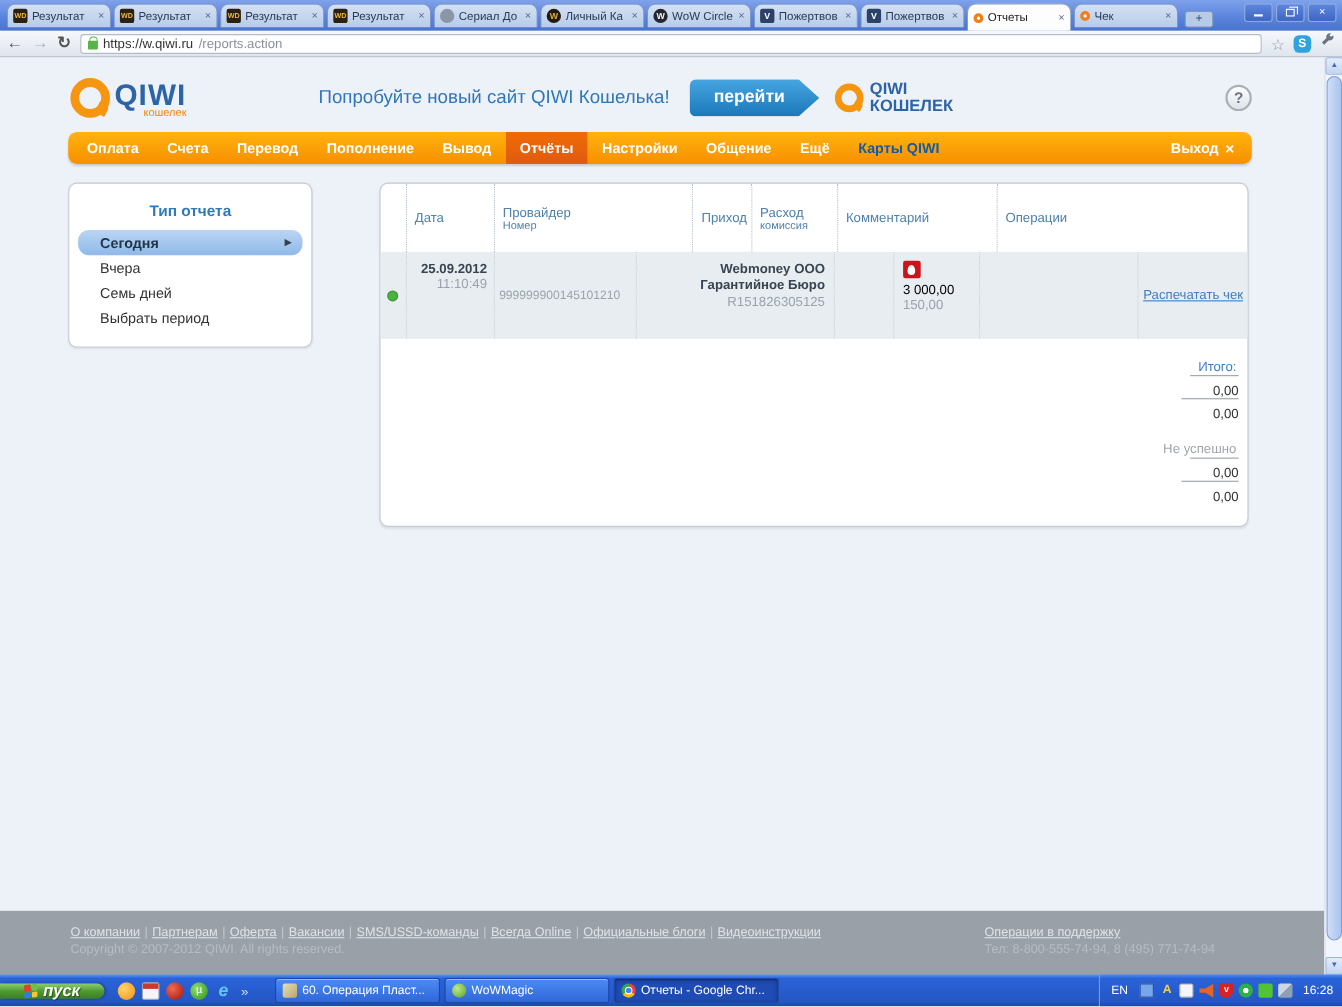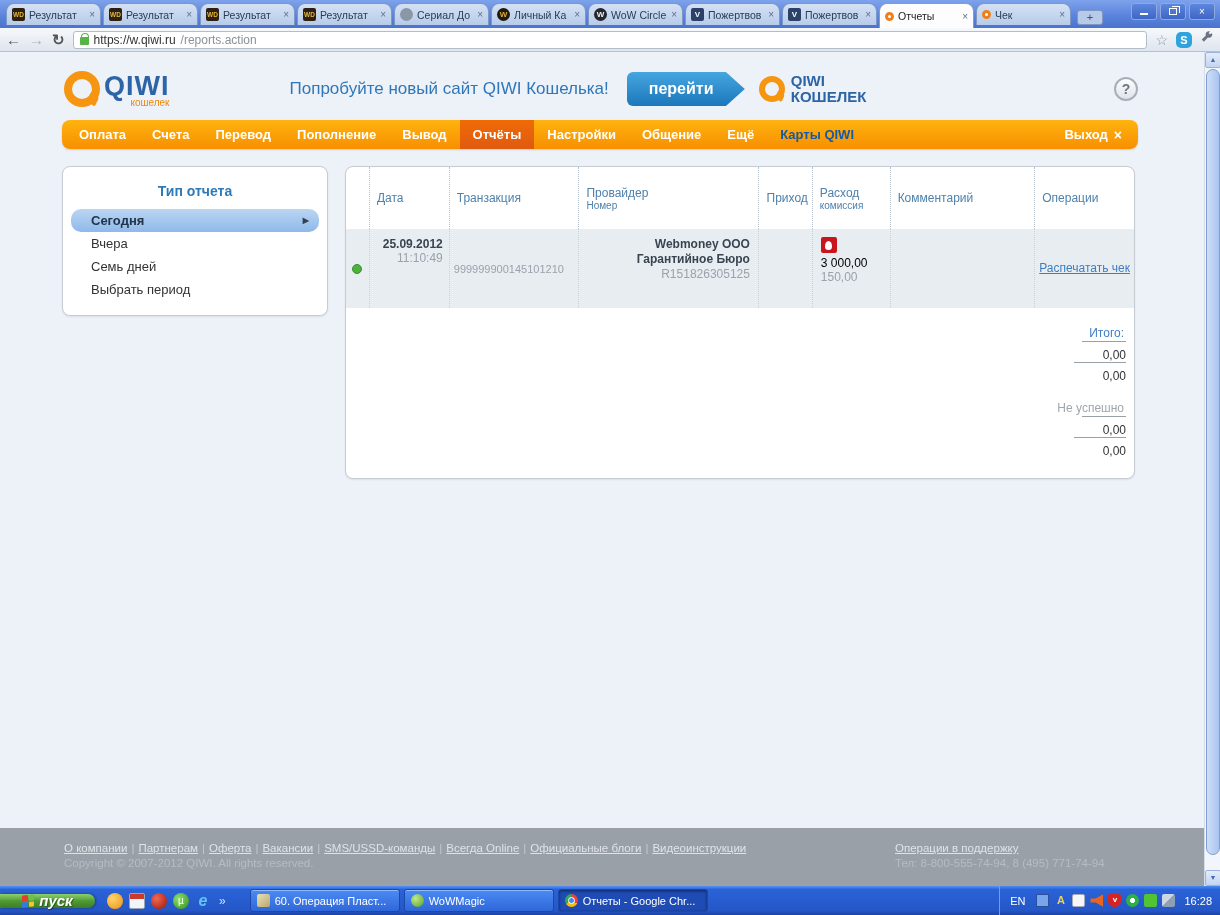--- a/index.html
+++ b/index.html
@@ -81,21 +81,21 @@
   .mnav { font-size:13px; font-weight:bold; color:#fff; padding:0 13px; line-height:29px; height:29px; white-space:nowrap; }
   .mnav.active { background:linear-gradient(180deg,#ef6b05,#e05a10); }
   .mnav.blue { color:#1659a4; }
   .exit { margin-left:auto; display:flex; align-items:center; gap:6px; padding-right:12px;
     color:#fff; font-weight:bold; font-size:13px; }
   .exit .x { font-size:14px; }
 
   .card { background:#fff; border:1px solid #c6ccd4; border-radius:8px; box-shadow:0 1px 2px rgba(0,0,0,.08); }
 
   
-  .sidebar { position:absolute; top:108px; left:62px; width:266px; padding:10px 0 14px; }
+  .sidebar { position:absolute; top:108px; left:62px; width:222px; padding:10px 0 14px; }
   .sb-title { text-align:center; color:#2e7ab8; font-weight:bold; font-size:14px; margin:6px 0 10px; }
   .sb-item { font-size:13px; color:#333; padding:4px 16px 4px 28px; }
   .sb-item.sel { margin:0 8px; padding:4px 10px 4px 20px; background:linear-gradient(180deg,#bad5f3,#8fb9ea);
     border-radius:10px; font-weight:bold; color:#23344a; display:flex; align-items:center; }
   .sb-item.sel .arrow { margin-left:auto; font-size:8px; color:#33404f; }
 
   
   .report { position:absolute; top:108px; left:345px; width:790px; }
   .trow { display:flex; }
   .c0{width:23px;} .c1{width:80px;} .c2{width:130px;} .c3{width:180px;} .c4{width:54px;align-items:flex-end;}
@@ -340,23 +340,20 @@
       <div class="sb-item">Семь дней</div>
       <div class="sb-item">Выбрать период</div>
     </div>
 
     <div class="card report">
       <div class="trow thead">
         <div class="c0"></div>
         <div class="c1">
             <span>Дата</span>
           </div>
-        <div class="c2">
-            <span>Транзакция</span>
-          </div>
         <div class="c3">
           <span>Провайдер</span>
           <span class="th2">Номер</span>
         </div>
         <div class="c4">
             <span>Приход</span>
           </div>
         <div class="c5">
           <span>Расход</span>
           <span class="th2">комиссия</span>

